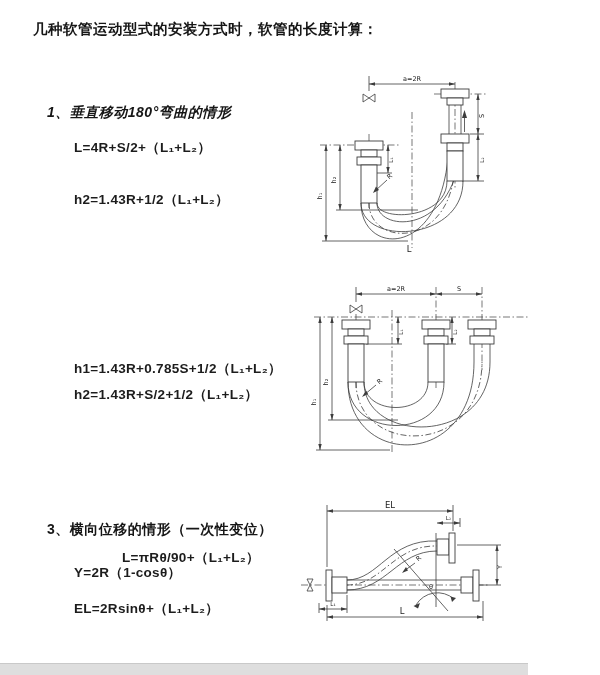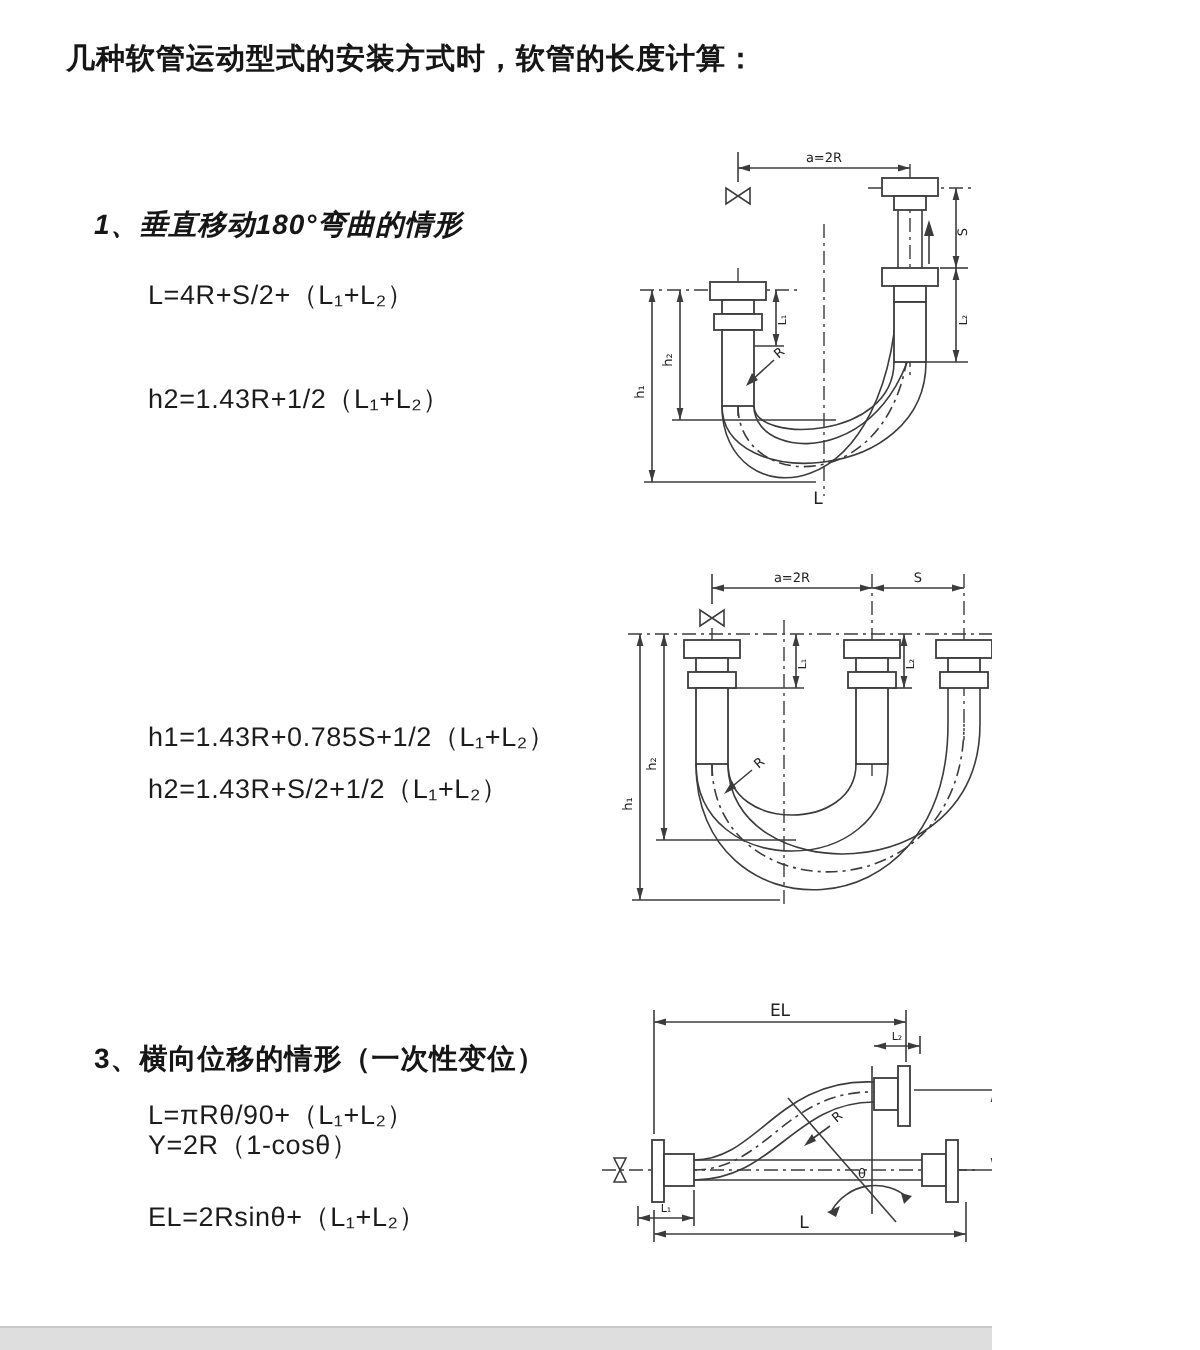--- a/index.html
+++ b/index.html
@@ -1,32 +1,32 @@
 <!DOCTYPE html>
 <html><head>
 <meta charset="utf-8">
 <style>
   html,body{margin:0;padding:0;background:#fff;}
   .page{
     position:relative;width:496px;height:675px;background:#ffffff;overflow:hidden;
-    font-family:"Liberation Sans","DejaVu Sans",sans-serif;color:#111;
+    font-family:"Liberation Sans","DejaVu Sans",sans-serif;color:#111;padding-left:32px;
   }
   .abs{position:absolute;}
   .doc-title{
     left:33px;top:20px;font-size:14.5px;font-weight:bold;letter-spacing:0.5px;color:#161616;
   }
   .sec-heading{
     font-size:14px;font-weight:bold;letter-spacing:0.5px;color:#161616;left:47px;
   }
   .formula{
-    font-size:13.5px;font-weight:400;letter-spacing:0.3px;color:#1c1c1c;left:74px;
+    font-size:13.5px;font-weight:700;letter-spacing:0.3px;color:#1c1c1c;left:74px;
   }
   .h1-s1{top:104px;font-style:italic;} .f1-1{top:139px;} .f1-2{top:165px;} .f1-3{top:191px;}
   .h2-s2{top:305px;} .f2-1{top:333px;} .f2-2{top:360px;} .f2-3{top:386px;}
-  .h3-s3{top:521px;} .f3-1{top:549px;} .f3-2{top:564px;text-align:right;} .f3-3{top:600px;}
+  .h3-s3{top:521px;} .f3-1{top:549px;margin-left:48px;} .f3-2{top:564px;text-align:right;} .f3-3{top:600px;}
   .svg1{left:312px;top:70px;} .svg2{left:306px;top:282px;} .svg3{left:297px;top:497px;}
   .page-bottom-band{left:0;bottom:0;width:600px;height:11px;background:#dedede;border-top:1px solid #c9c9c9;}
   svg{overflow:visible;}
   .ln{stroke:#3c3c3c;stroke-width:0.8;fill:none;}
   .cl{stroke:#3c3c3c;stroke-width:0.7;fill:none;stroke-dasharray:7 2.5 1.5 2.5;}
   .dash{stroke:#3c3c3c;stroke-width:0.8;fill:none;stroke-dasharray:6 2.5 1.5 2.5;}
   .fit{stroke:#3c3c3c;stroke-width:0.9;fill:#ffffff;}
   .ar{fill:#3c3c3c;stroke:none;}
   .dtx{font-family:"DejaVu Sans","Liberation Sans",sans-serif;fill:#222;font-size:6.5px;}
   .dtx-s{font-family:"DejaVu Sans","Liberation Sans",sans-serif;fill:#222;font-size:5.5px;}

